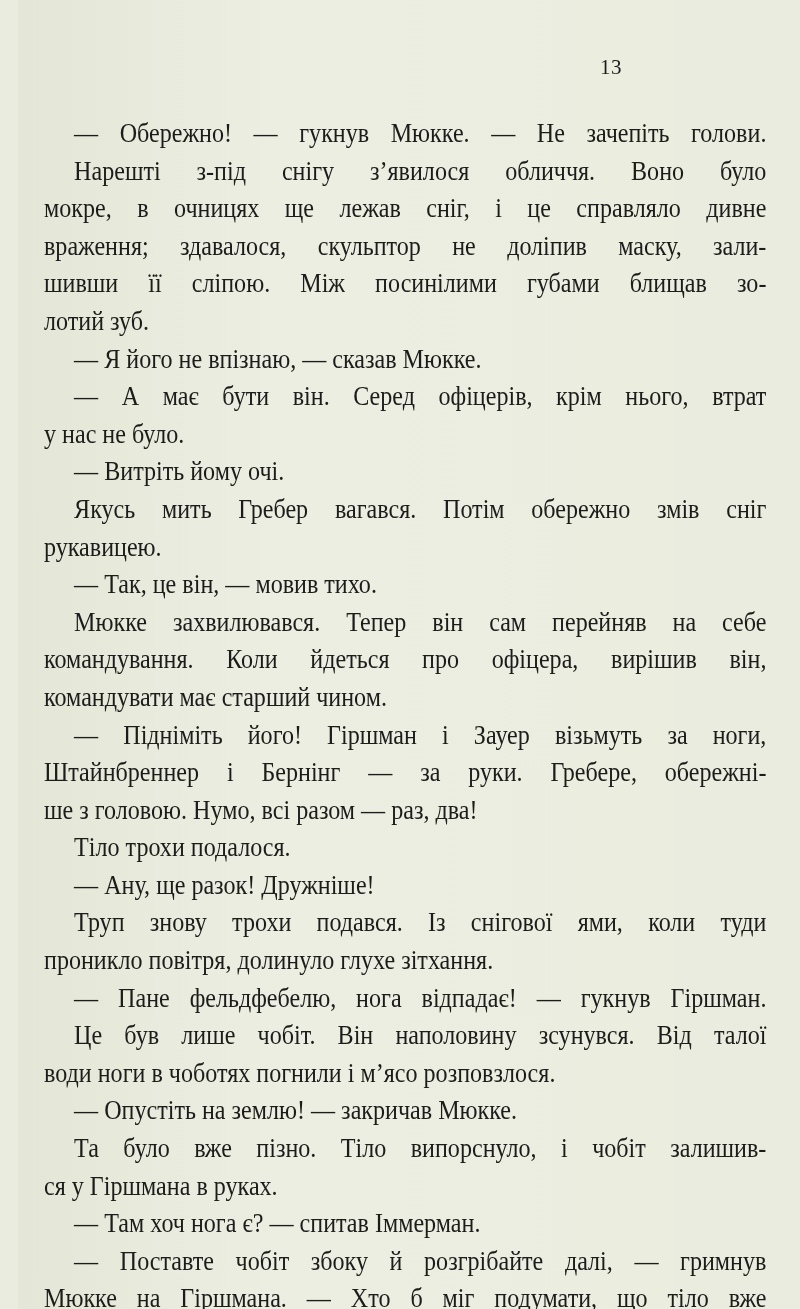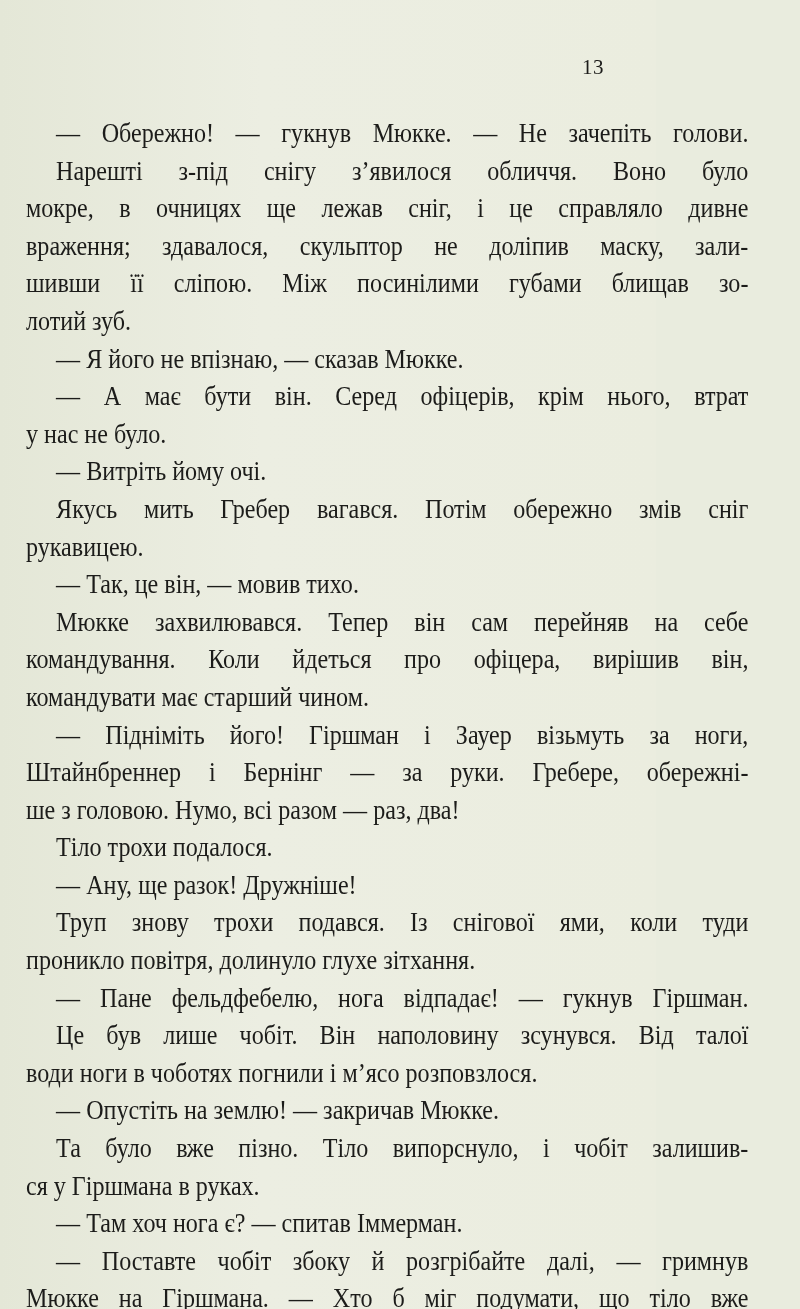--- a/index.html
+++ b/index.html
@@ -4,21 +4,21 @@
 <style>
   html, body { margin: 0; padding: 0; }
   body {
     width: 800px; height: 1309px; overflow: hidden;
     background: #e9ecde;
     font-family: "Liberation Serif", serif;
     color: #1c1c1a;
     position: relative;
   }
   .page {
-    position: absolute; left: 0; top: 0; width: 656px; height: 1309px;
+    position: absolute; left: 18px; top: 0; width: 656px; height: 1309px;
     background: linear-gradient(90deg, #e4e7d7 0%, #eceee2 40%, #ebeddf 100%);
     text-decoration: underline;
   }
   .page-number {
     position: absolute; top: 55px; right: 52px;
     font-size: 21px; letter-spacing: 0.5px;
   }
   .text {
     position: absolute; left: 26px; top: 114px; width: 722px;
   }

